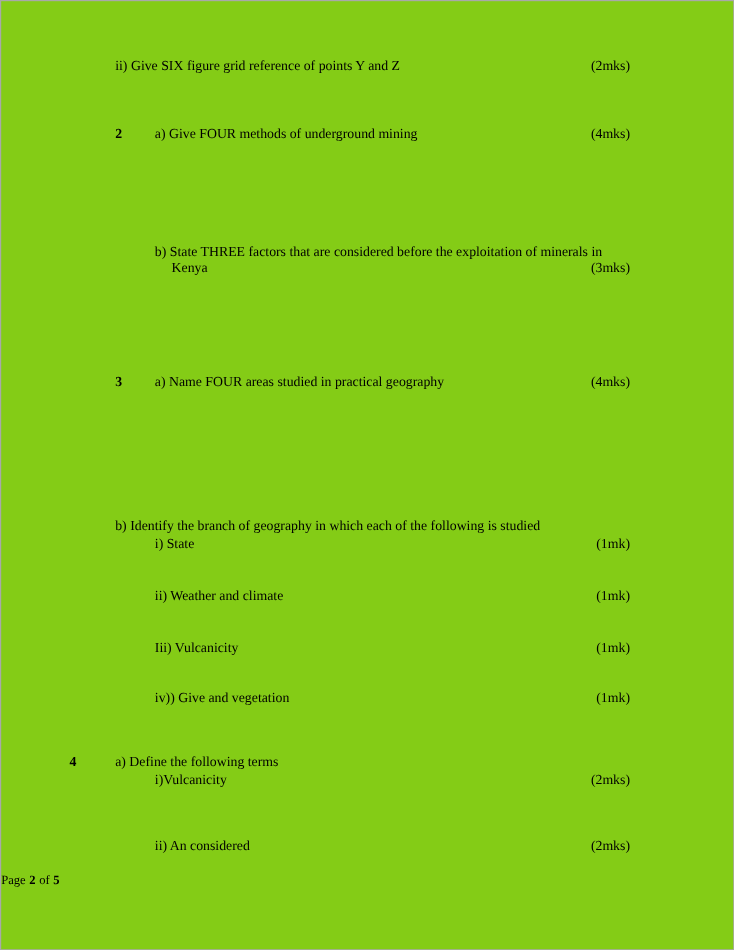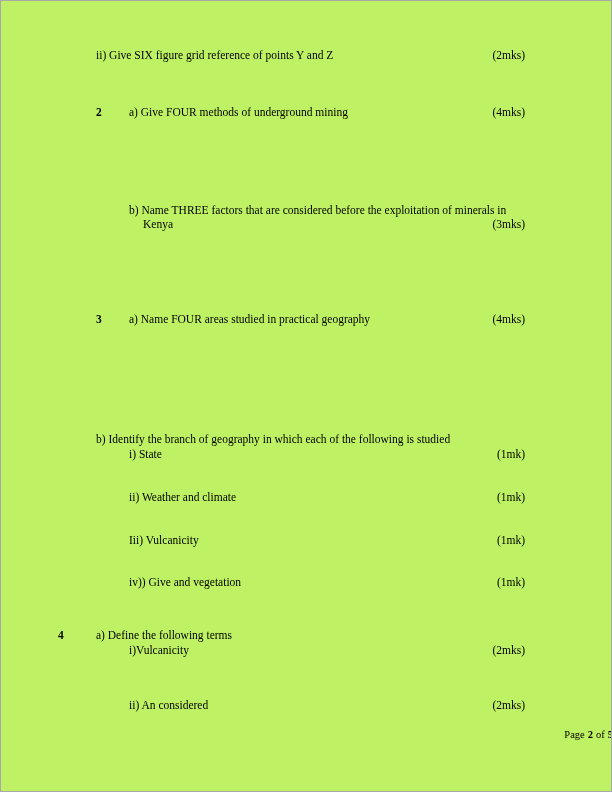--- a/index.html
+++ b/index.html
@@ -4,21 +4,21 @@
 <style>
   html, body {
     margin: 0;
     padding: 0;
     background: #ffffff;
   }
   .page {
     position: relative;
     width: 612px;
     height: 792px;
-    background: #bef264;
+    background: #84cc16;
     border: 1px solid #a9a9a9;
     box-sizing: border-box;
     font-family: "Liberation Serif", "DejaVu Serif", serif;
     font-size: 11.5px;
     color: #000000;
     overflow: hidden;
   }
   .row {
     position: absolute;
     left: 0;
@@ -37,21 +37,21 @@
   .marks {
     position: absolute;
     right: 88px;
     text-align: center;
   }
   .footer {
     position: absolute;
     top: 727px;
     left: 0;
     width: 612px;
-    text-align: right;
+    text-align: left;
     font-size: 10.5px;
     line-height: 14px;
   }
   .footer span { display: inline; }
   .footer .sp { display: inline-block; width: 3px; }
   .bold { font-weight: bold; }
 </style>
 </head>
 <body>
 
@@ -62,21 +62,21 @@
     <span class="marks">(2mks)</span>
   </div>
 
   <div class="row" style="top:104px">
     <span class="qnum" style="left:95px">2</span>
     <span class="qtext" style="left:128px">a) Give FOUR methods of underground mining</span>
     <span class="marks">(4mks)</span>
   </div>
 
   <div class="row" style="top:202px">
-    <span class="qtext" style="left:128px">b) Name THREE factors that are considered before the exploitation of minerals in</span>
+    <span class="qtext" style="left:128px">b) State THREE factors that are considered before the exploitation of minerals in</span>
   </div>
   <div class="row" style="top:216px">
     <span class="qtext" style="left:142px">Kenya</span>
     <span class="marks">(3mks)</span>
   </div>
 
   <div class="row" style="top:311px">
     <span class="qnum" style="left:95px">3</span>
     <span class="qtext" style="left:128px">a) Name FOUR areas studied in practical geography</span>
     <span class="marks">(4mks)</span>

